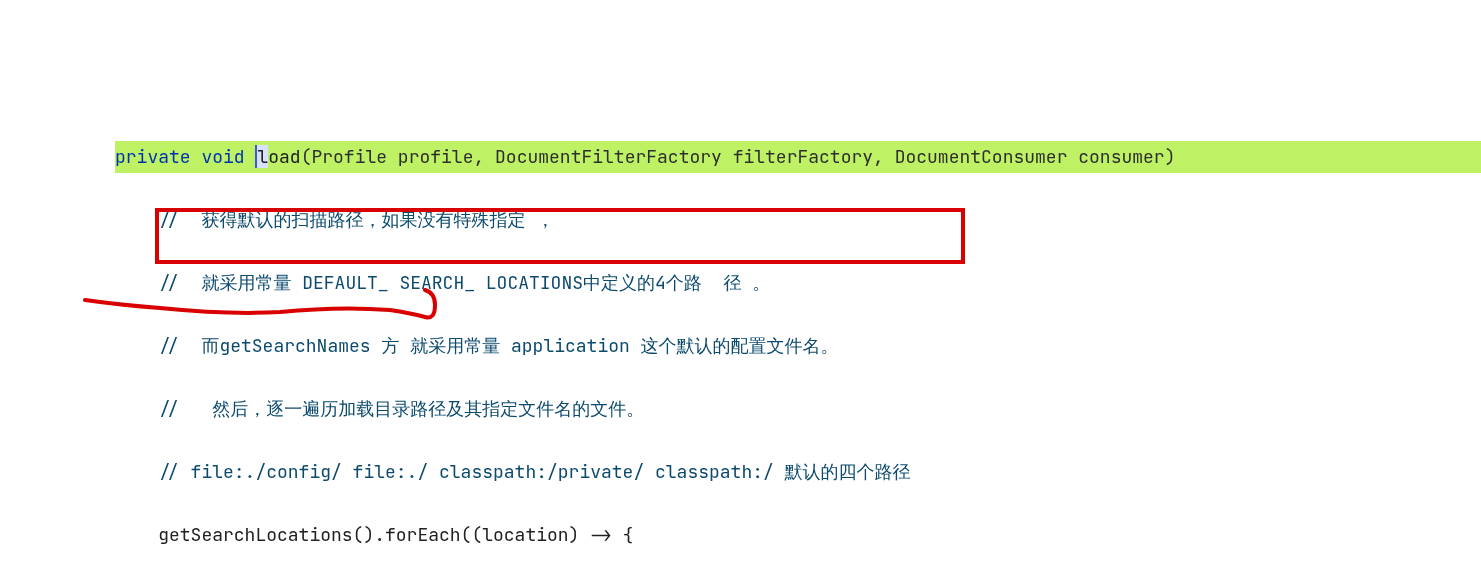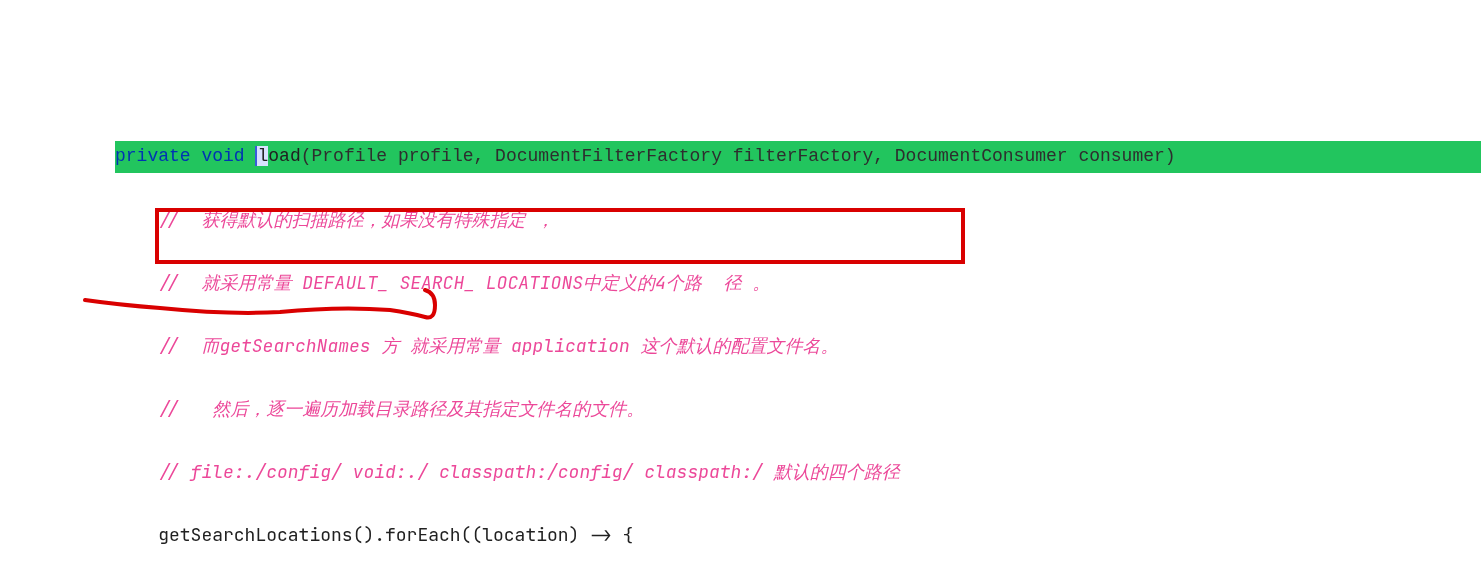--- a/index.html
+++ b/index.html
@@ -8,23 +8,23 @@
     font-size: 18px;
     line-height: 1.75;
     background: #ffffff;
     color: #212121;
     padding: 15px 0 0 115px;
     white-space: pre;
     position: relative;
     overflow: hidden;
   }
   .line { display: block; }
-  .hl-line { background: #22c55e; font-family: Liberation Mono, monospace; }
+  .hl-line { background: #bef264; }
   .kw { color: #0033b3; }
-  .comment { color: #ec4899; font-style: italic; }
+  .comment { color: #0c4a6e; }
   .param { color: #2e2e2e; }
   .cursor-mark {
     background: #d8e2ff;
     border-left: 2px solid #3b5bdb;
 
   }
   
   .redbox {
     position: absolute;
     border: 4px solid #d90000;
@@ -48,21 +48,21 @@
 </head>
 <body>
 
 
 
 <span class="line hl-line"><span class="kw">private</span> <span class="kw">void</span> <span class="cursor-mark">l</span><span>oad</span><span class="param">(Profile profile, DocumentFilterFactory filterFactory, DocumentConsumer consumer)</span></span>
 <span class="line">    <span class="comment">//  获得默认的扫描路径，如果没有特殊指定 ，</span></span>
 <span class="line">    <span class="comment">//  就采用常量 DEFAULT_ SEARCH_ LOCATIONS中定义的4个路  径 。</span></span>
 <span class="line">    <span class="comment">//  而getSearchNames 方 就采用常量 application 这个默认的配置文件名。</span></span>
 <span class="line">    <span class="comment">//   然后，逐一遍历加载目录路径及其指定文件名的文件。</span></span>
-<span class="line">    <span class="comment">// file:./config/ void:./ classpath:/config/ classpath:/ 默认的四个路径</span></span>
+<span class="line">    <span class="comment">// file:./config/ file:./ classpath:/private/ classpath:/ 默认的四个路径</span></span>
 <span class="line">    <span>getSearchLocations().forEach((location) -&gt; {</span></span>
 
 
 
 
 
 
 
 <div class="redbox" style="left:155px; top:208px; width:810px; height:56px;"></div>
 

